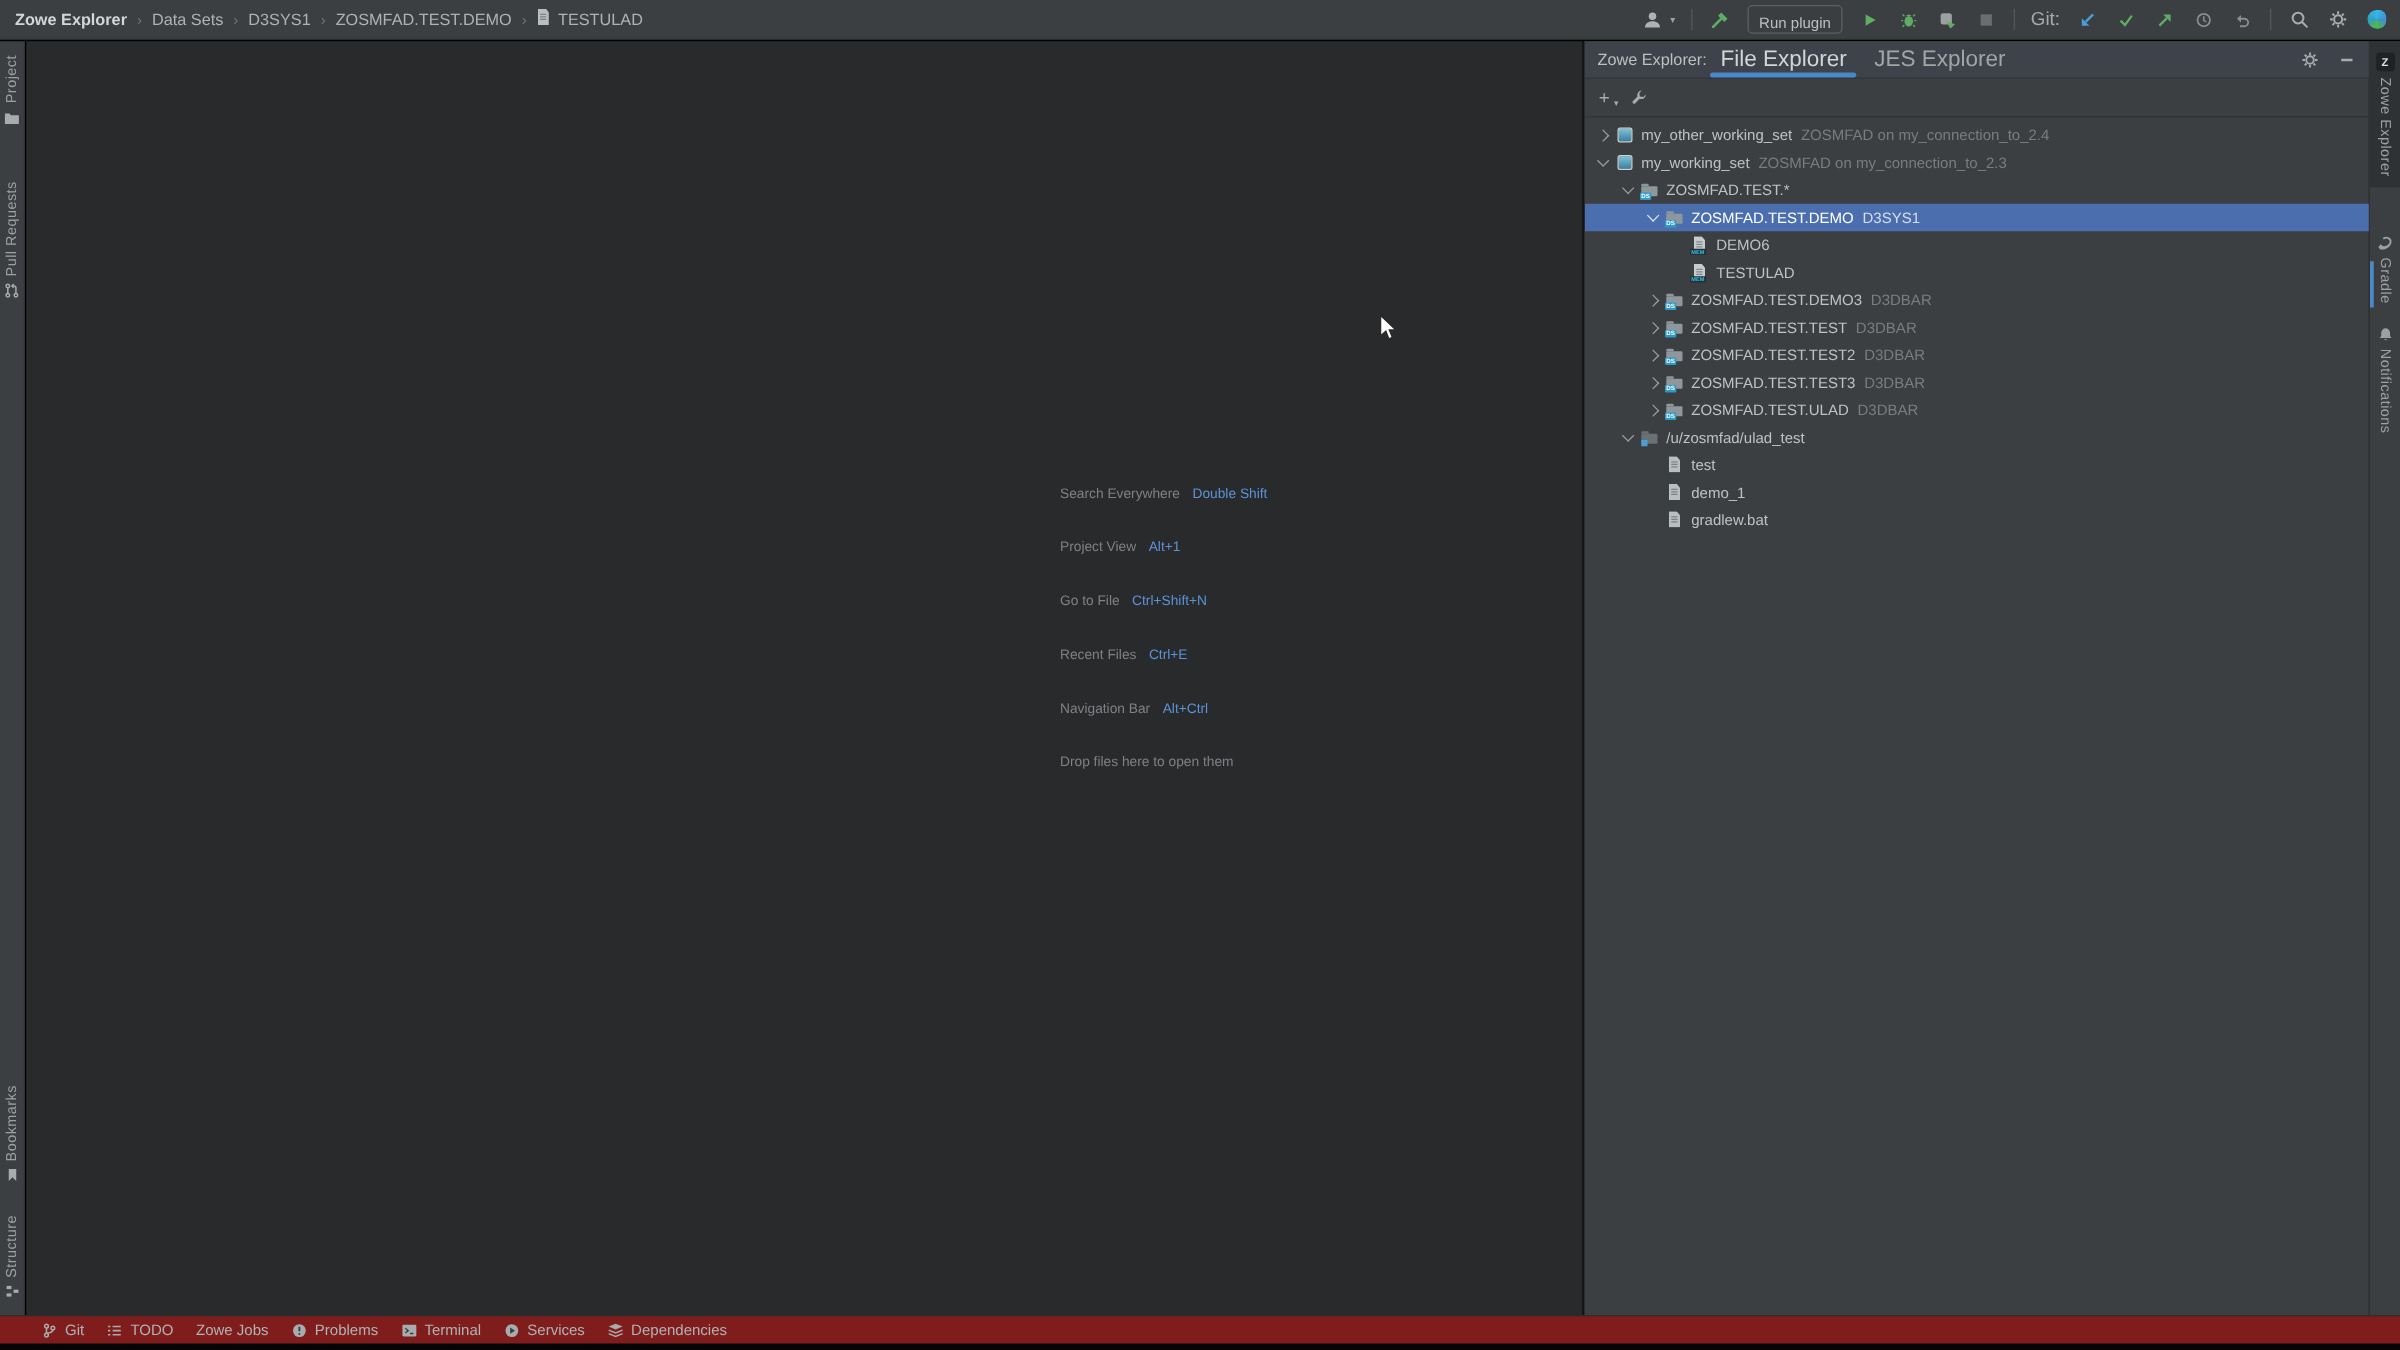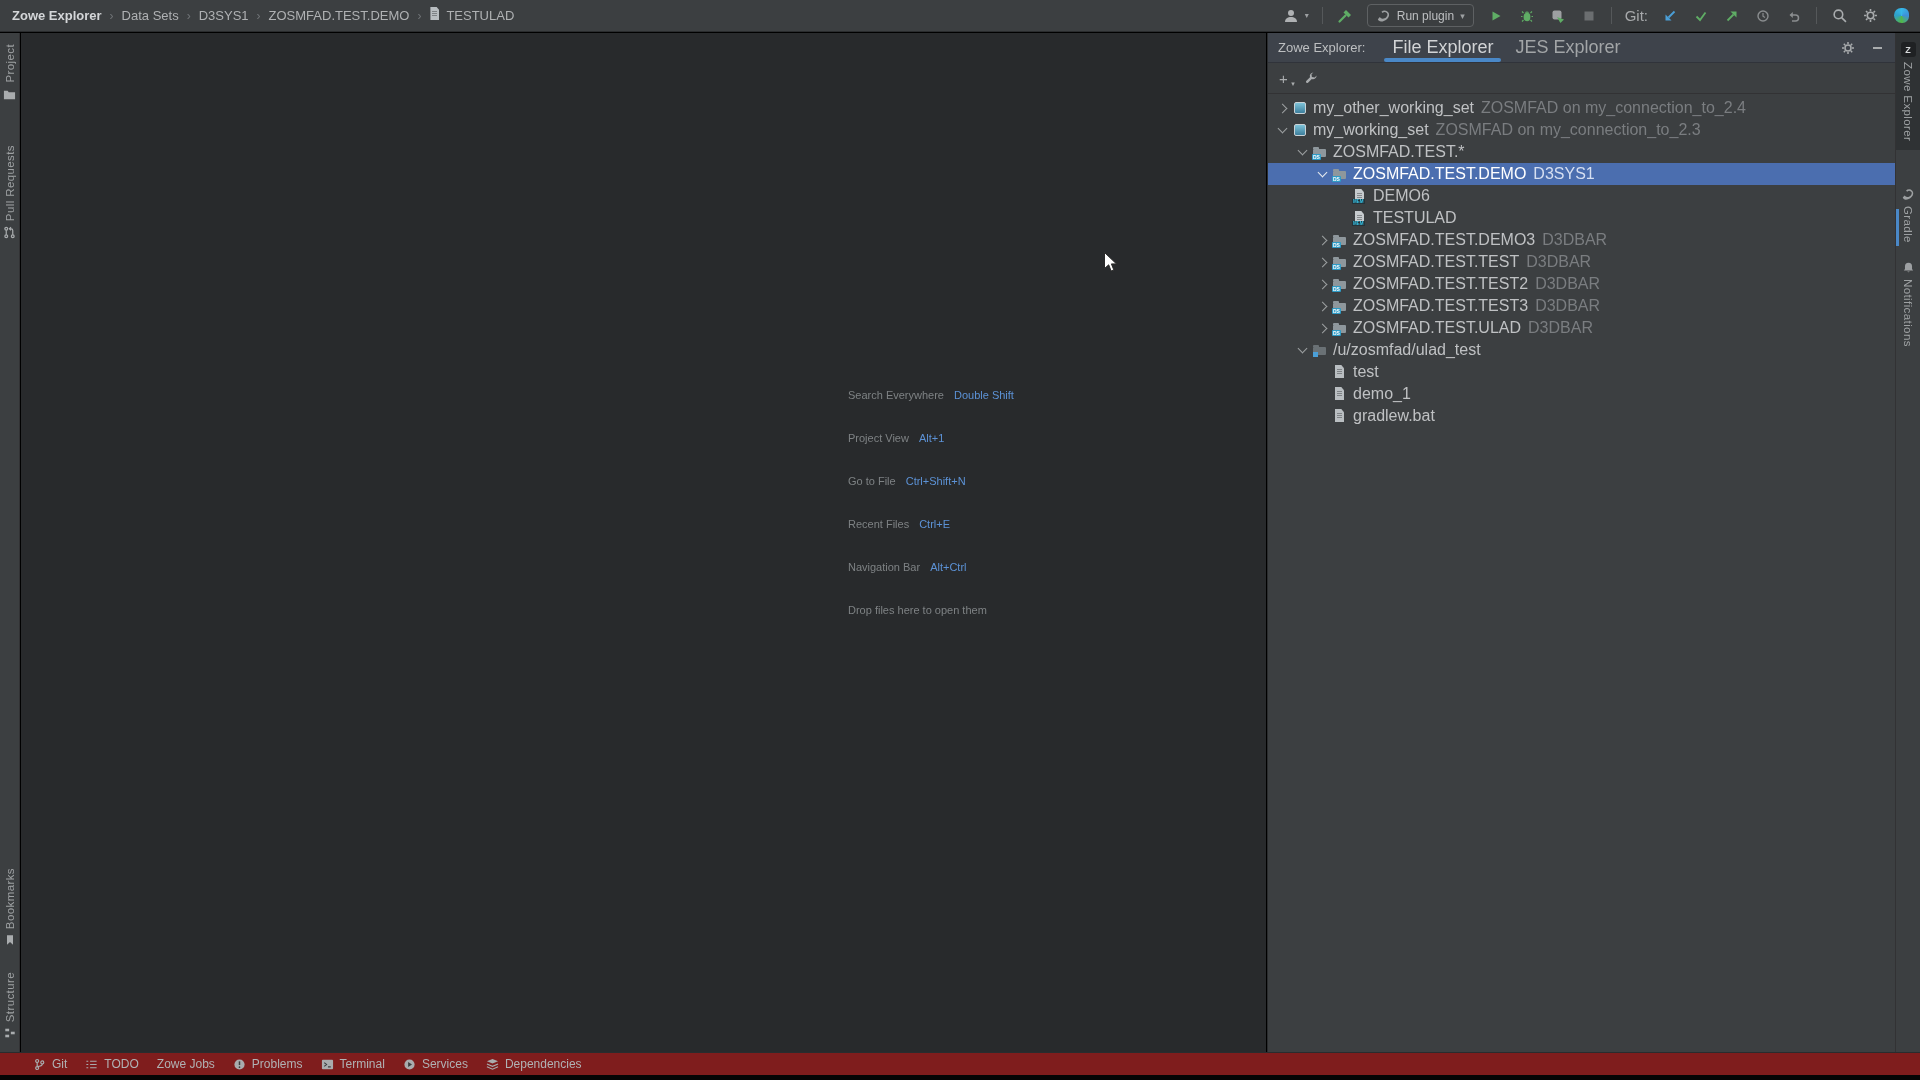--- a/index.html
+++ b/index.html
@@ -17,21 +17,21 @@
   .bsep::before { content:"\203A"; }
   .bc-file { margin-right:5px; }
 
   .tb-right { margin-left:auto; display:flex; align-items:center; gap:13px; padding-right:10px; }
   .tbi { width:18px; height:18px; display:flex; align-items:center; justify-content:center; cursor:pointer; }
   .sep { width:1px; height:17px; background:#55585A; }
   .caret { color:#9DA0A2; font-size:8px; margin-left:-8px; }
   .caret::before { content:"\25BE"; }
 
   .run-combo { height:23px; border:1px solid #5E6163; border-radius:4px; background:#3B3E40;
-    display:flex; align-items:center; gap:6px; padding:0 8px; cursor:pointer; }
+    display:flex; align-items:center; gap:6px; padding:0 8px; cursor:pointer;flex-direction:column; }
   .run-combo .lbl { font-size:12px; color:#BDBFC1; }
   .run-combo .dd { color:#9DA0A2; font-size:9px; }
   .run-combo .dd::before { content:"\25BE"; }
 
   .git-lbl { font-size:15px; color:#A7A9AB; }
 
   .blob { width:15px; height:15px; border-radius:55% 45% 50% 60%;
     background:conic-gradient(#35B7E8,#3E8FD8,#52B848,#2FA0C8,#35B7E8); }
 
   
@@ -57,38 +57,38 @@
   .sc-row { height:43px; display:flex; align-items:center; font-size:11px; }
   .sc-label { color:#7E8284; }
   .sc-key { color:#5C92D6; margin-left:10px; }
   #cursor { position:absolute; left:1082px; top:218px; }
 
   
   #panel { position:absolute; left:1267px; top:33px; width:628px; height:1019px;
     background:#3C3F41; border-left:1px solid #2A2C2E; }
   #panel-header { height:30px; background:#3E434B; border-bottom:1px solid #30333A;
     display:flex; align-items:center; padding:0 10px; }
-  #panel-title { font-size:13px; color:#BDBFC1; margin-right:16px; white-space:nowrap; }
+  #panel-title { font-size:13px; color:#BDBFC1; white-space:nowrap; }
   .ptab { position:relative; height:30px; display:flex; align-items:center; padding:0 11px;
     font-size:18px; color:#A2A5A7; cursor:pointer; white-space:nowrap; }
   .ptab.active { color:#D2D4D6; }
   .ptab.active::after { content:""; position:absolute; left:3px; right:3px; bottom:1px;
     height:4px; border-radius:2px; background:#4A88C7; }
   #panel-header .hdr-icons { margin-left:auto; display:flex; align-items:center; gap:13px; }
   .hicon { width:16px; height:16px; display:flex; align-items:center; justify-content:center; cursor:pointer; }
   .minus-i { width:9px; height:2px; background:#A9ACAE; }
 
   #panel-toolbar { height:31px; border-bottom:1px solid #323234; display:flex; align-items:center;
     gap:15px; padding-left:11px; }
   .plus-i { color:#A9ACAE; font-size:15px; line-height:1; cursor:pointer; position:relative; }
   .plus-i::before { content:"+"; }
   .plus-i::after { content:"\25BE"; font-size:7px; position:absolute; right:-7px; bottom:-1px; color:#A9ACAE; }
 
   
-  #tree { padding-top:3px; font-size:16px; color:#BFC1C3; }
+  #tree { padding-top:3px; font-size:12px; color:#BFC1C3; }
   .trow { height:22px; display:flex; align-items:center; padding-left:calc(6px + var(--l)*20px);
     cursor:pointer; white-space:nowrap; }
   .trow.selected { background:#4B6EAF; color:#FFFFFF; }
   .tsp { width:16px; flex:0 0 16px; display:flex; align-items:center; justify-content:center; }
   .chev { width:7px; height:7px; border-right:1.6px solid #9DA0A2; border-bottom:1.6px solid #9DA0A2; }
   .chev.right { transform:rotate(-45deg); }
   .chev.down  { transform:rotate(45deg); margin-top:-3px; }
   .trow.selected .chev { border-color:#E9ECEF; }
   .tlabel { margin-left:5px; }
   .tsuffix { margin-left:7px; color:#7A7D80; }

